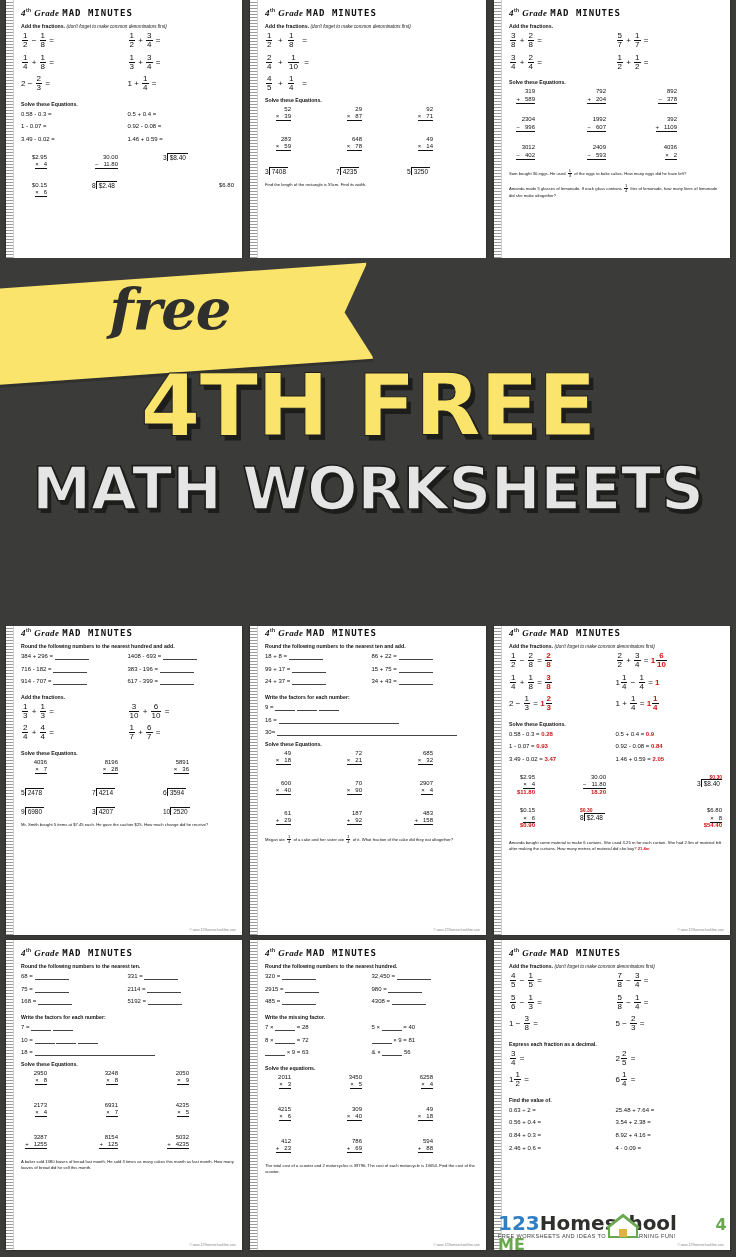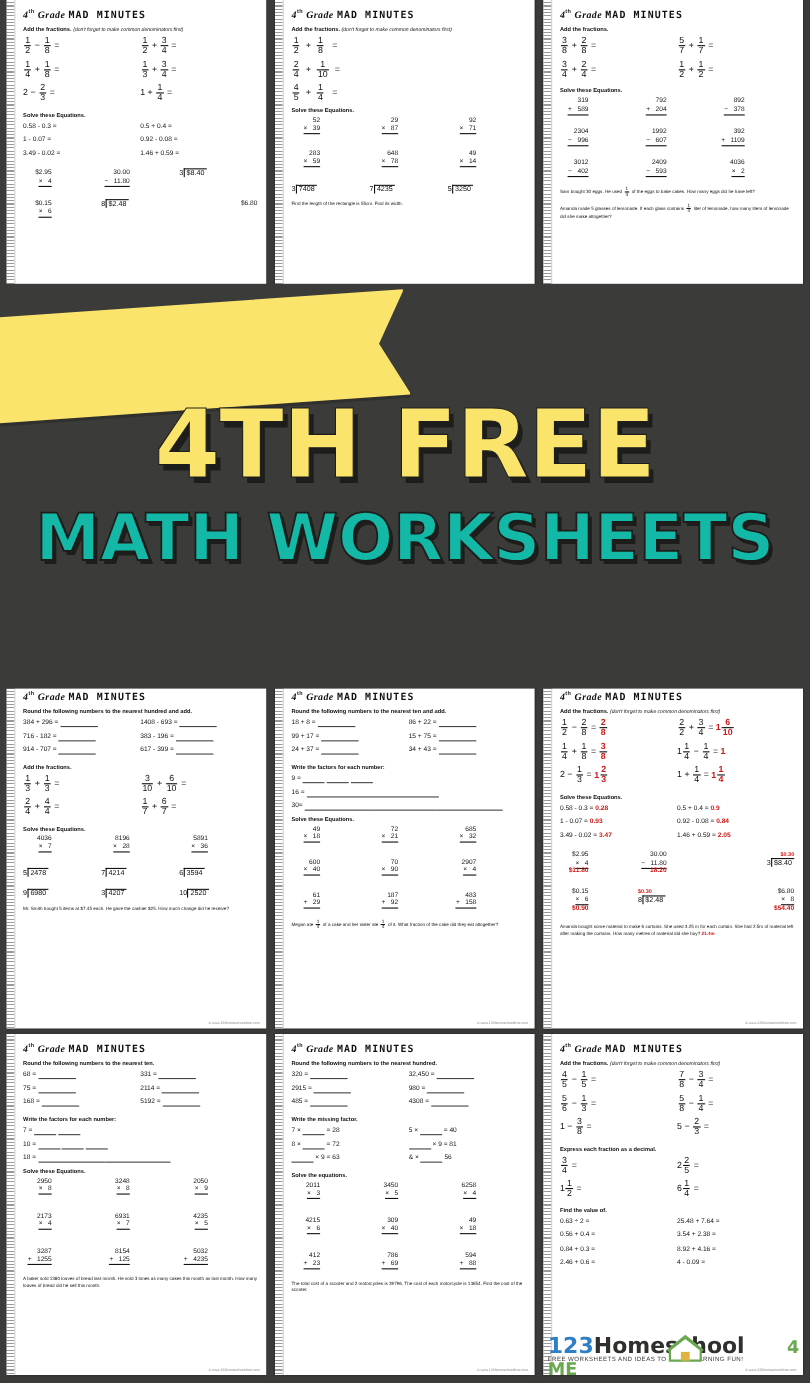--- a/index.html
+++ b/index.html
@@ -110,21 +110,21 @@
     font-family:"DejaVu Sans",sans-serif;font-weight:bold;
     font-size:86px;line-height:.98;letter-spacing:-1px;
     color:#fbe46c;
     text-shadow:4px 5px 0 #1d1d1c;
     -webkit-text-stroke:1px #1d1d1c;
   }
   .h2{
     position:absolute;left:0;top:196px;width:736px;text-align:center;
     font-family:"DejaVu Sans",sans-serif;font-weight:bold;
     font-size:59px;letter-spacing:0px;
-    color:#14b8a6;
+    color:#e5e5e5;
     text-shadow:3px 4px 0 #1d1d1c;
     -webkit-text-stroke:1.6px #1d1d1c;
   }
 
   
   .logo{position:absolute;right:8px;bottom:4px;width:230px;height:42px;z-index:9;}
   .logo-123{font-family:"DejaVu Sans",sans-serif;font-weight:bold;font-size:20px;color:#2f7fc4;}
   .logo-home{font-family:"DejaVu Sans",sans-serif;font-weight:bold;font-size:20px;color:#2f2f2d;}
   .logo-4me{font-family:"DejaVu Sans",sans-serif;font-weight:bold;font-size:16px;color:#6aa84f;}
   .logo-tag{font-family:"Liberation Sans",sans-serif;font-size:5.6px;color:#3a3a38;letter-spacing:.4px;margin-top:-2px;}
@@ -246,20 +246,21 @@
         </div>
         <div class="word">Sam bought 30 eggs. He used <span class="fr"><span class="n">1</span><span class="d">3</span></span> of the eggs to bake cakes. How many eggs did he have left?</div>
         <div class="word">Amanda made 5 glasses of lemonade. If each glass contains <span class="fr"><span class="n">1</span><span class="d">4</span></span> liter of lemonade, how many liters of lemonade did she make altogether?</div>
       </div>
       <div class="foot">© www.123homeschool4me.com</div>
     </div>
   </div>
 
   <div class="banner">
     <div class="ribbon"></div>
+    <div class="ribbon-text">free</div>
     <div class="h1">4TH FREE</div>
     <div class="h2">MATH WORKSHEETS</div>
   </div>
 
   <div class="row mid">
 
     <div class="ws">
       <div class="ws-inner">
         <div class="ws-title">
           <span class="g4">4</span><span class="sup">th</span> <span class="g4">Grade</span> <span class="mm">MAD MINUTES</span>

